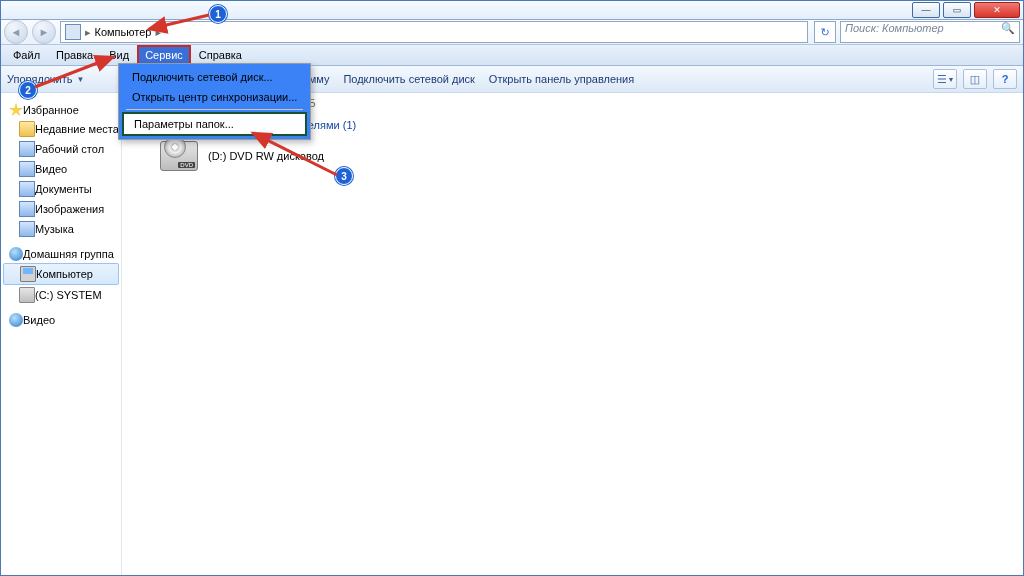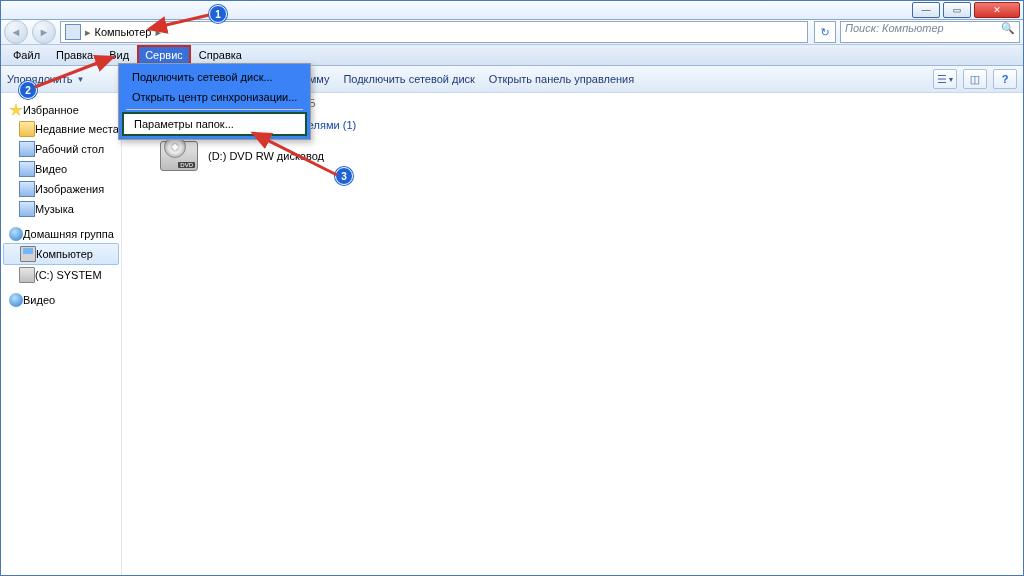--- a/index.html
+++ b/index.html
@@ -126,20 +126,24 @@
           <span class="ic16 lib"></span>
           <span>Рабочий стол</span>
         </div>
 
       <div class="grp">
           <span class="ic16 lib"></span>
           <span>Видео</span>
         </div>
       <div class="grp">
           <span class="ic16 lib"></span>
+          <span>Документы</span>
+        </div>
+      <div class="grp">
+          <span class="ic16 lib"></span>
           <span>Изображения</span>
         </div>
       <div class="grp">
           <span class="ic16 lib"></span>
           <span>Музыка</span>
         </div>
 
       <div class="grp hd">
           <span class="ic16 net"></span>
           <span>Домашняя группа</span>

